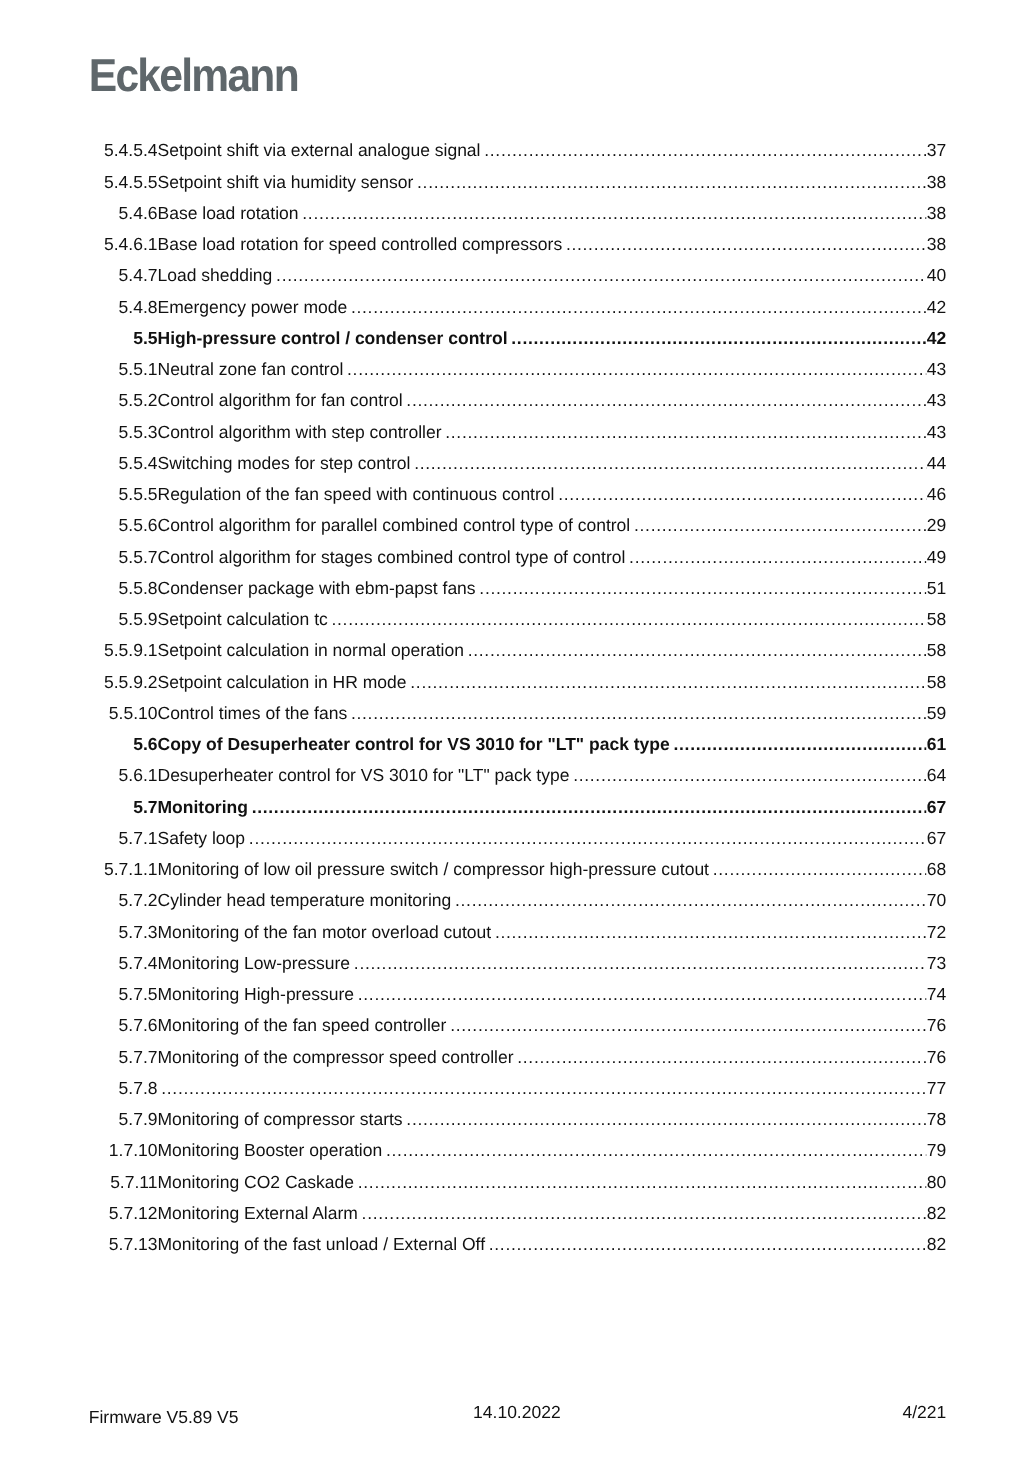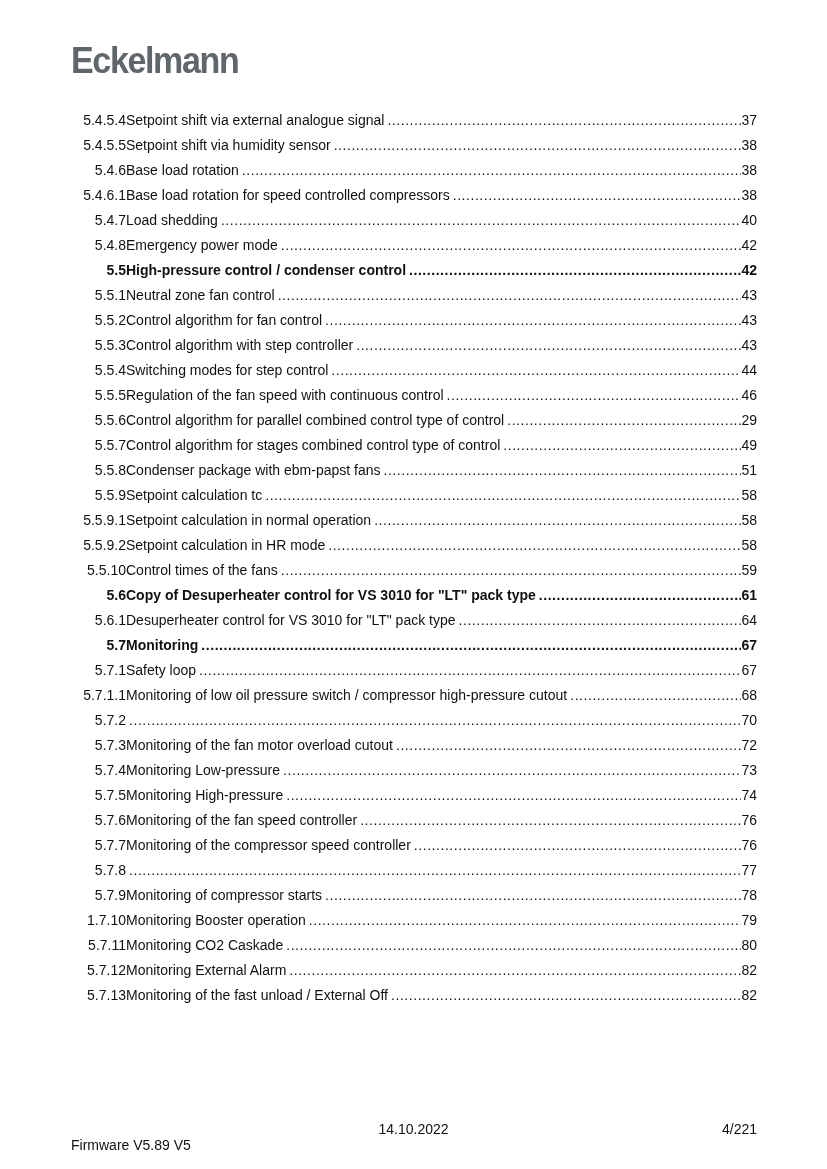--- a/index.html
+++ b/index.html
@@ -64,21 +64,21 @@
   }
   .footer {
     position: absolute;
     left: 0;
     top: 1120px;
     width: 827px;
     height: 18px;
     font-size: 14px;
     line-height: 18px;
   }
-  .footer .f-left  { position: absolute; left: 71px; top: 16px; }
+  .footer .f-left  { position: absolute; left: 71px; top: 4px; }
   .footer .f-center{ position: absolute; left: 0; right: 0; top: 0; text-align: center; }
   .footer .f-right { position: absolute; right: 70px; top: 0; }
 </style>
 </head>
 <body style="color: rgb(17, 17, 17);">
 
 <div class="logo" style="color: rgb(95, 103, 107);">Eckelmann</div>
 
 <div class="toc">
 
@@ -221,20 +221,21 @@
       <span class="pg">67</span>
     </div>
     <div class="toc-row">
       <span class="num">5.7.1.1</span>
       <span class="title">Monitoring of low oil pressure switch / compressor high-pressure cutout</span>
       <span class="leader"></span>
       <span class="pg">68</span>
     </div>
     <div class="toc-row">
       <span class="num">5.7.2</span>
+      <span class="title">Cylinder head temperature monitoring</span>
       <span class="leader"></span>
       <span class="pg">70</span>
     </div>
     <div class="toc-row">
       <span class="num">5.7.3</span>
       <span class="title">Monitoring of the fan motor overload cutout</span>
       <span class="leader"></span>
       <span class="pg">72</span>
     </div>
     <div class="toc-row">

